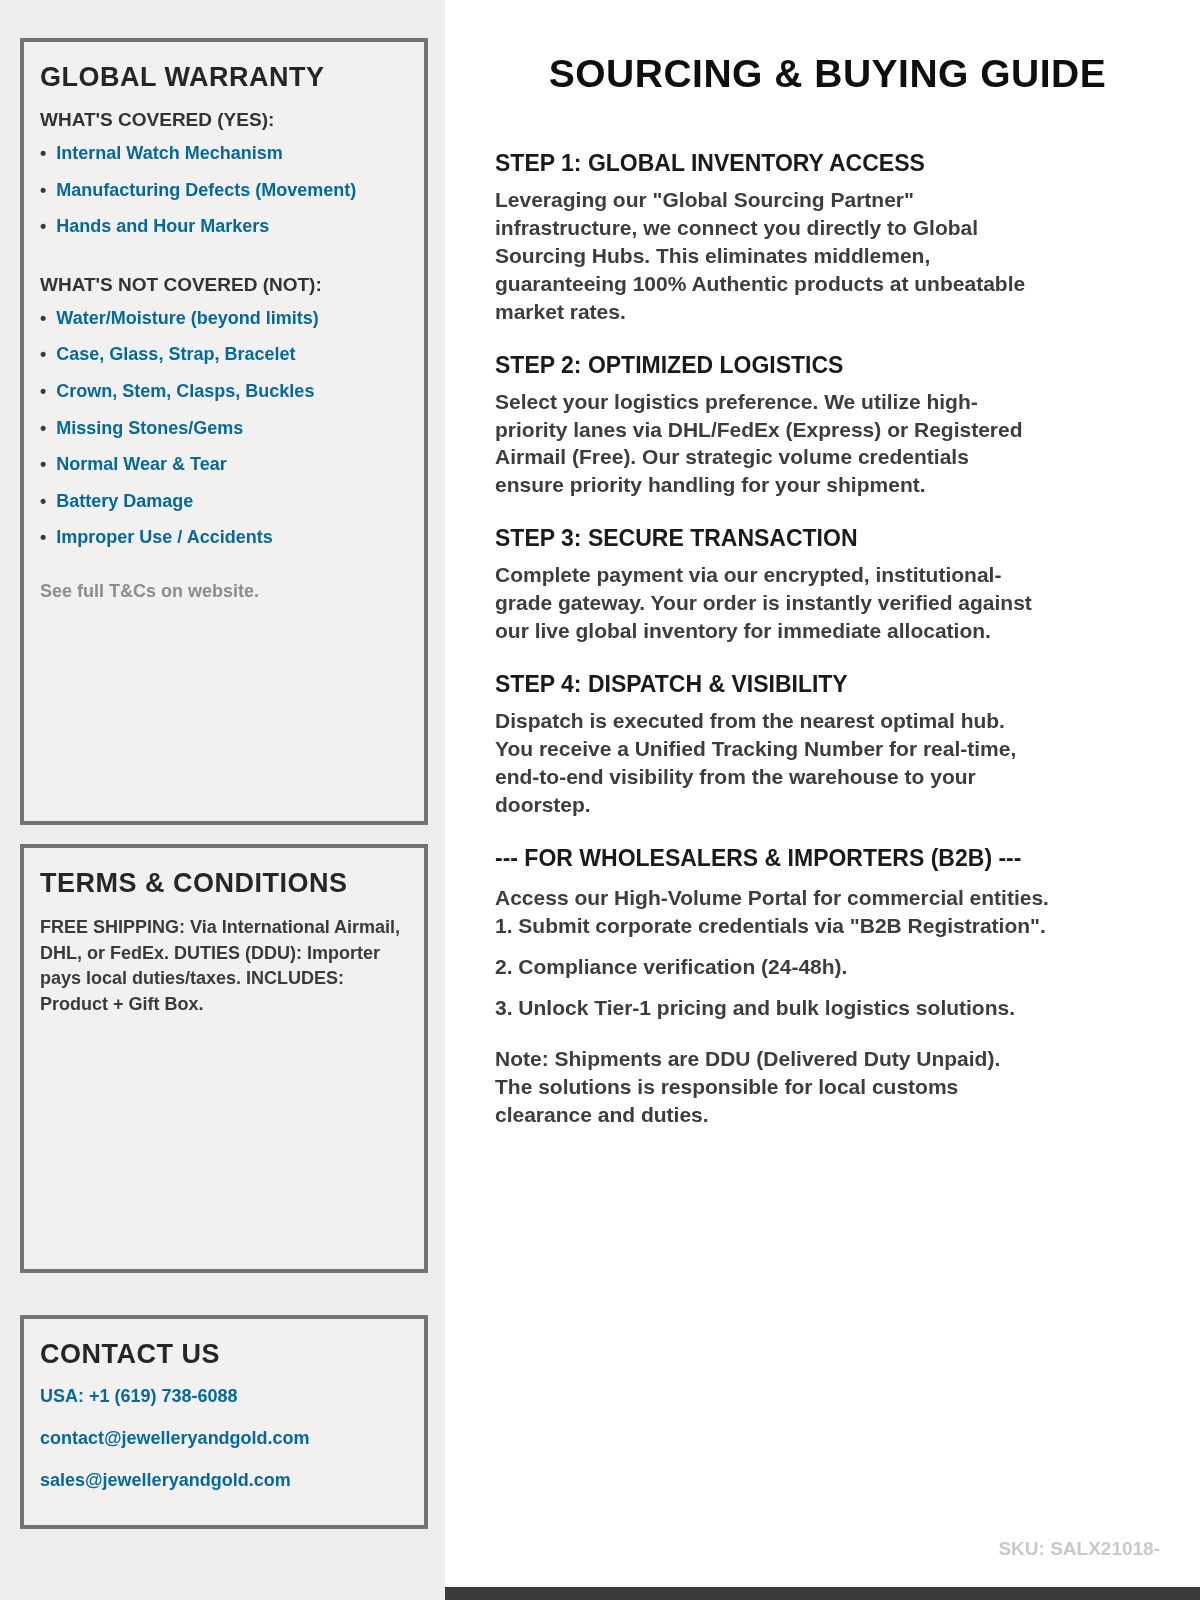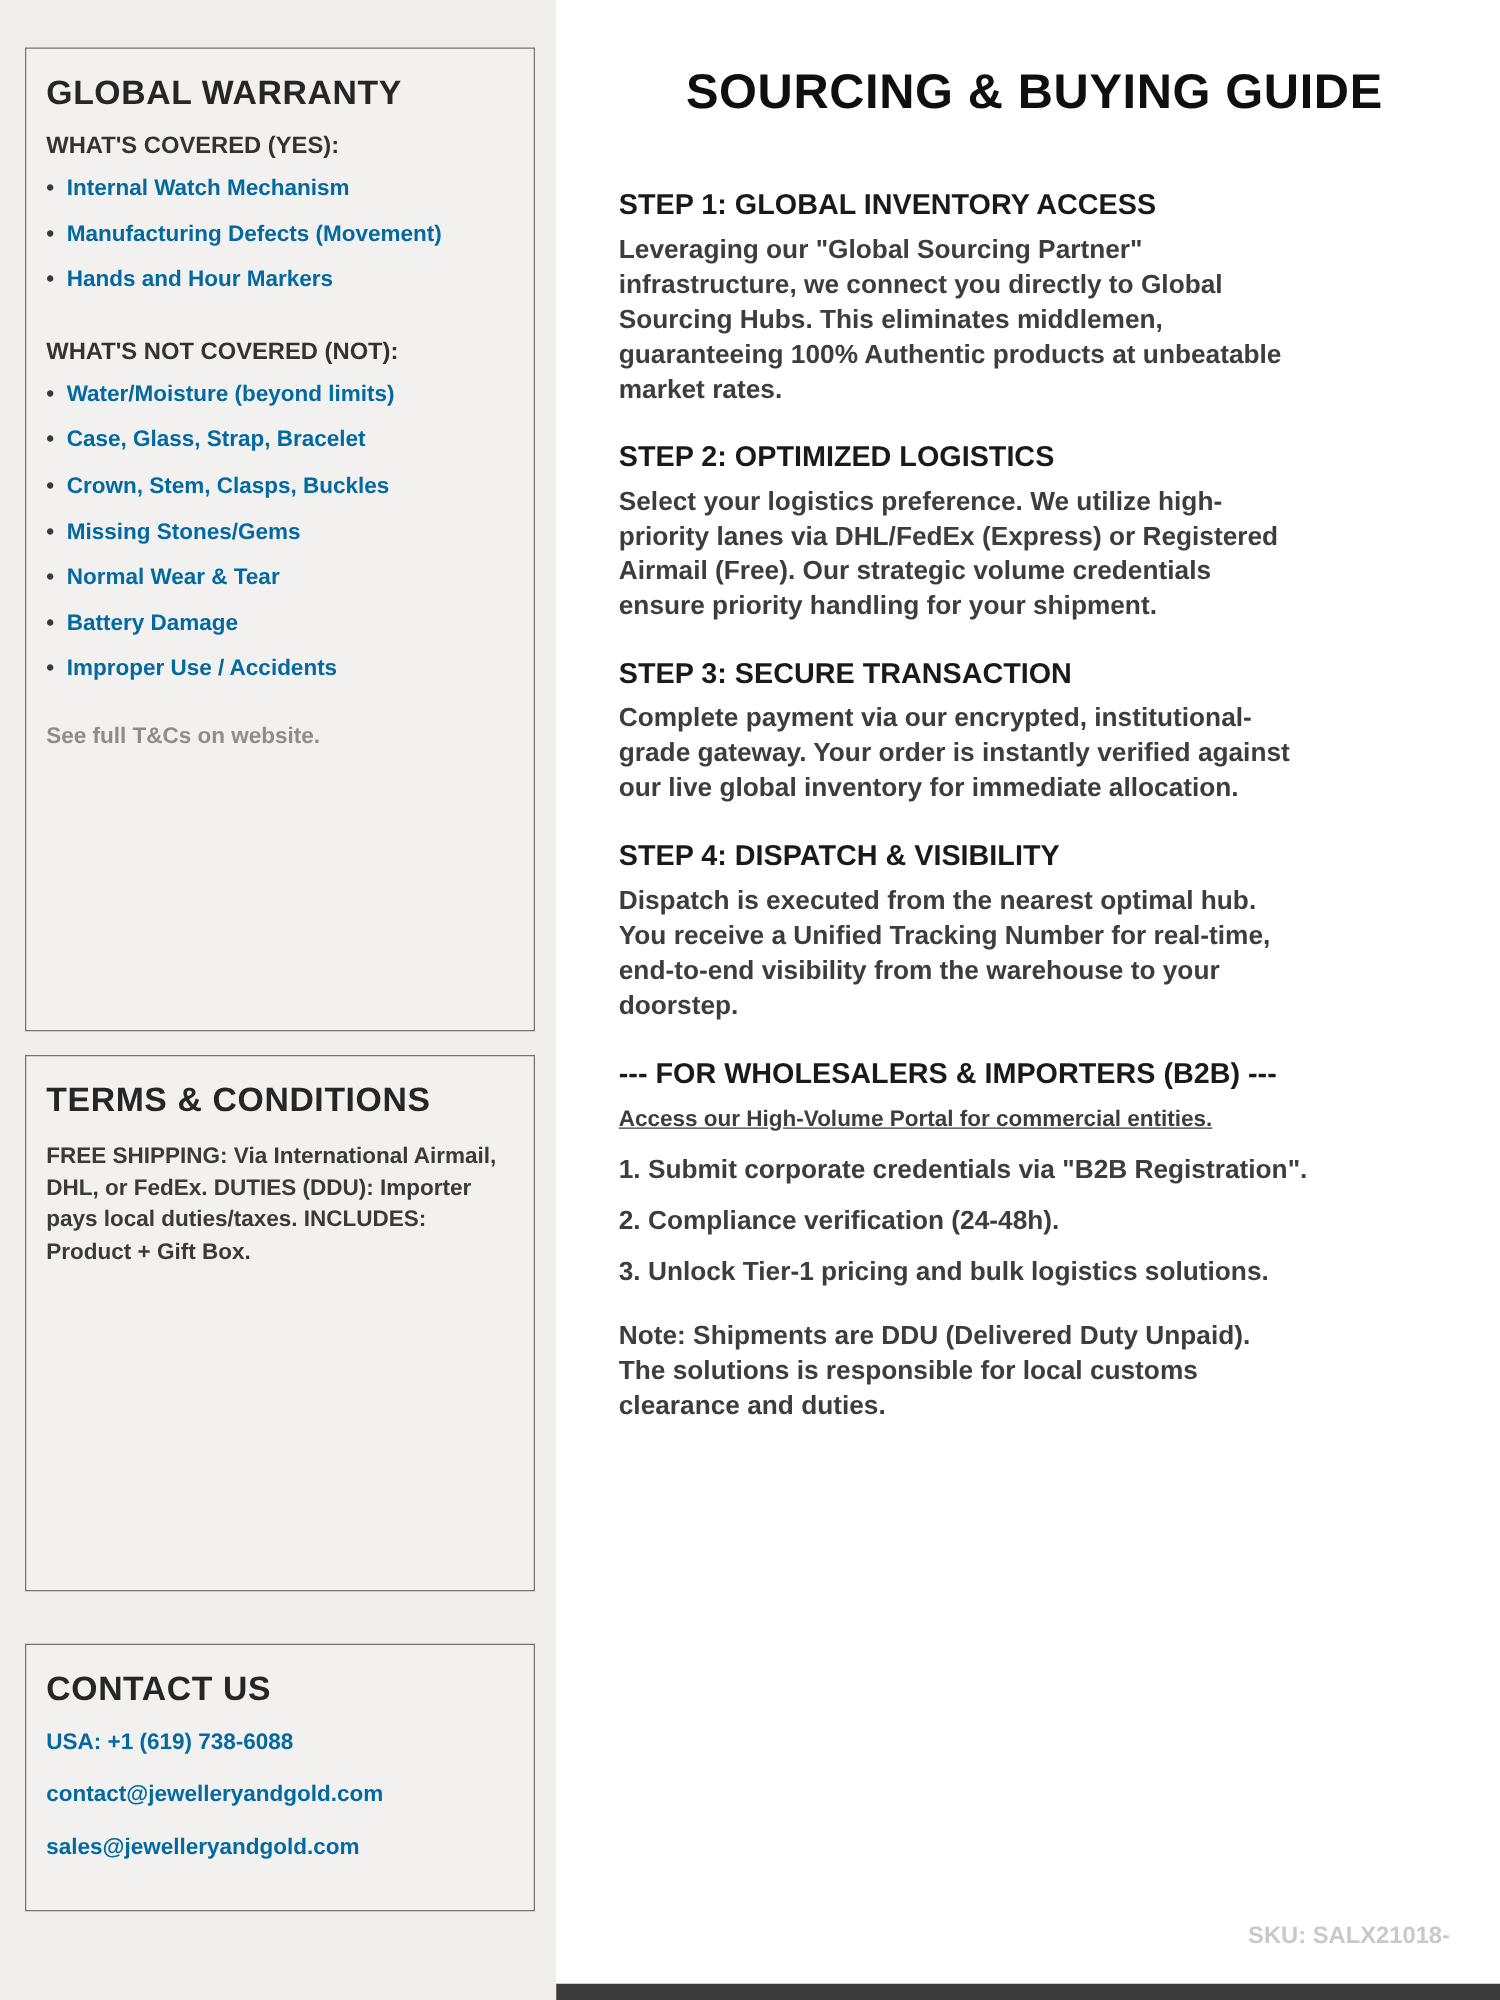--- a/index.html
+++ b/index.html
@@ -12,21 +12,21 @@
   }
   .page { position:relative; width:1200px; height:1600px; display:flex; }
 
   
   .sidebar {
     flex:none; width:445px; height:1600px;
     background:#efeeec;
     padding:38px 17px 0 20px;
   }
   .box {
-    border:1px solid #737373;
+    border:4px solid #737373;
     background:#f2f1ef;
     padding:20px 16px;
     margin-bottom:19px;
   }
   .box.warranty { height:787px; }
   .box.terms    { height:429px; }
   .box.contact  { height:214px;margin-top:42px; }
 
   .box-title {
     font-size:27px; font-weight:700; color:#262626;
@@ -73,22 +73,22 @@
   }
   .section-body {
     font-size:21px; font-weight:600; color:#3d3d3d;
     line-height:1.33; max-width:545px;
   }
   .b2b-heading {
     font-size:23px; font-weight:700; color:#1a1a1a;
     margin-bottom:12px;
   }
   .b2b-intro {
-    font-size:18px; font-weight:600; color:#3d3d3d;
-    line-height:1.33; max-width:560px; margin-bottom:14px;text-decoration:underline;
+    font-size:21px; font-weight:600; color:#3d3d3d;
+    line-height:1.33; max-width:560px; 
   }
   .b2b-item {
     font-size:21px; font-weight:600; color:#3d3d3d;
     line-height:1.33; max-width:560px; margin-bottom:13px;
   }
   .b2b-note {
     margin-top:24px;
     font-size:21px; font-weight:600; color:#3d3d3d;
     line-height:1.33; max-width:545px;
   }

